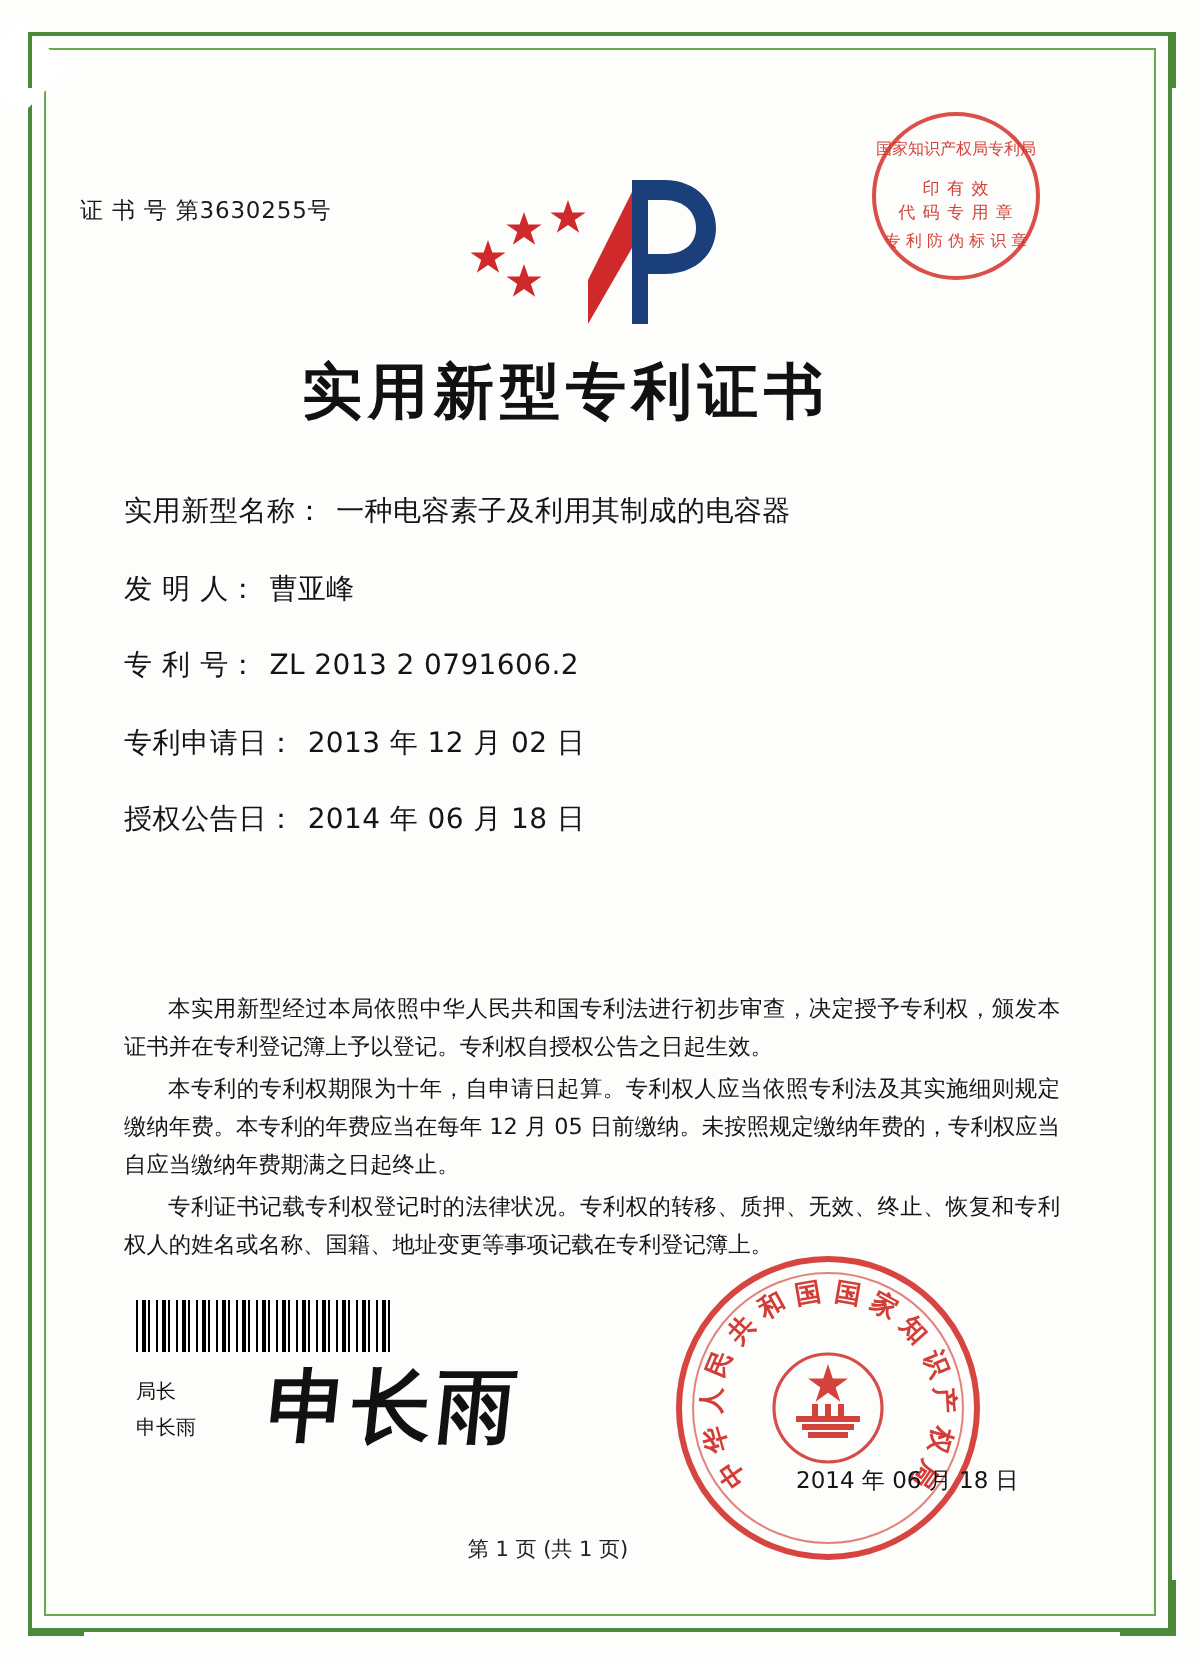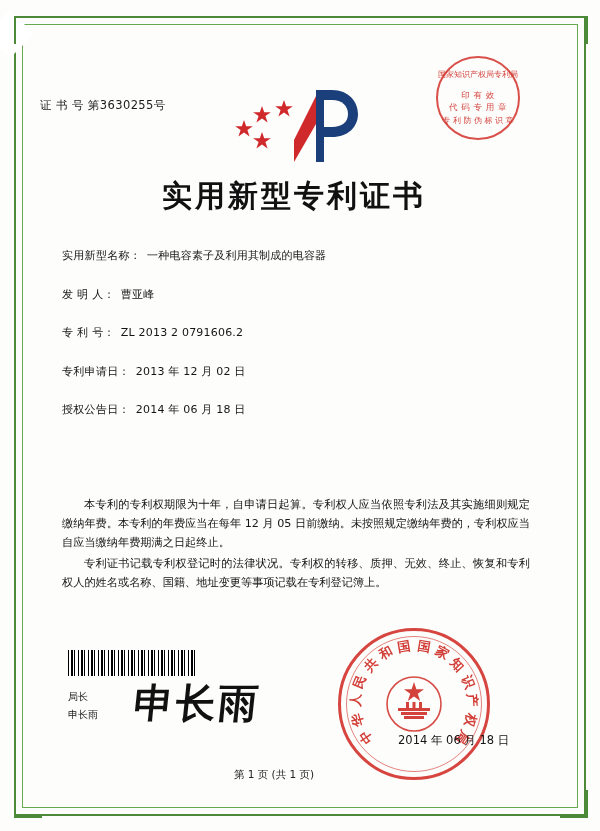--- a/index.html
+++ b/index.html
@@ -100,41 +100,41 @@
     opacity: .9;
   }
   .seal-top .t1 { top: 14px; }
   .seal-top .t2 { top: 34px; font-size: 8.5px; letter-spacing: .5px;}
   .seal-top .t3 { top: 46px; font-size: 8.5px; letter-spacing: .5px;}
   .seal-top .t4 { top: 60px; }
 
   
   .main-title {
     position: absolute;
-    left: 16px; top: 176px;
+    left: 5px; top: 176px;
     width: 556px;
     text-align: center;
     font-family: Liberation Sans, sans-serif;
     font-size: 30px;
     font-weight: bold;
     letter-spacing: 3px;
     color: #111;
   }
 
   
   .fields {
     position: absolute;
     left: 62px; top: 248px;
     width: 470px;
   }
   .field-row {
     display: flex;
     align-items: center;
     margin-bottom: 22.5px;
-    font-size: 11px;
+    font-size: 14px;
     color: #151515;
     line-height: 16px;
   }
   .field-label {
     white-space: nowrap;
     letter-spacing: 0.3px;
   }
   .field-value {
     margin-left: 6px;
     letter-spacing: 0.2px;
@@ -294,20 +294,21 @@
       <span class="field-label">专利申请日：</span>
       <span class="field-value">2013 年 12 月 02 日</span>
     </div>
     <div class="field-row">
       <span class="field-label">授权公告日：</span>
       <span class="field-value">2014 年 06 月 18 日</span>
     </div>
   </div>
 
   <div class="body-text">
+    <p>本实用新型经过本局依照中华人民共和国专利法进行初步审查，决定授予专利权，颁发本证书并在专利登记簿上予以登记。专利权自授权公告之日起生效。</p>
     <p>本专利的专利权期限为十年，自申请日起算。专利权人应当依照专利法及其实施细则规定缴纳年费。本专利的年费应当在每年 12 月 05 日前缴纳。未按照规定缴纳年费的，专利权应当自应当缴纳年费期满之日起终止。</p>
     <p>专利证书记载专利权登记时的法律状况。专利权的转移、质押、无效、终止、恢复和专利权人的姓名或名称、国籍、地址变更等事项记载在专利登记簿上。</p>
   </div>
 
   <div class="barcode"></div>
 
   <div class="sig-label">
     <div>局长</div>
     <div>申长雨</div>
   </div>

